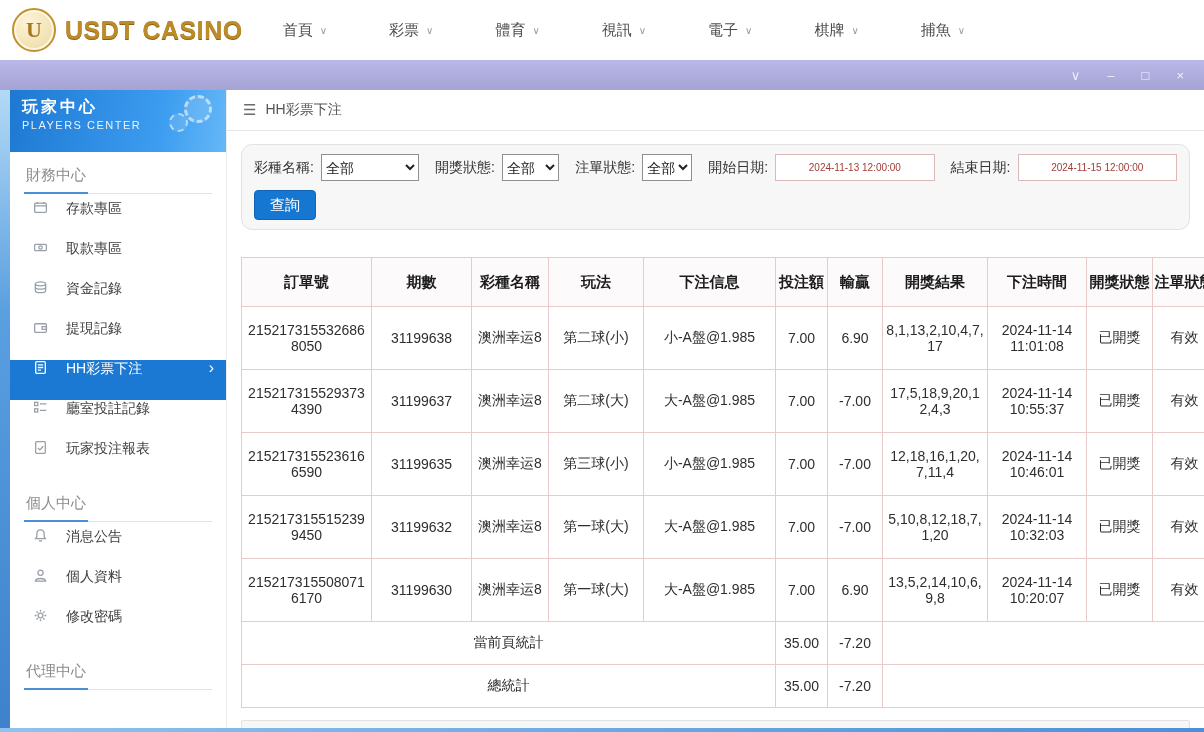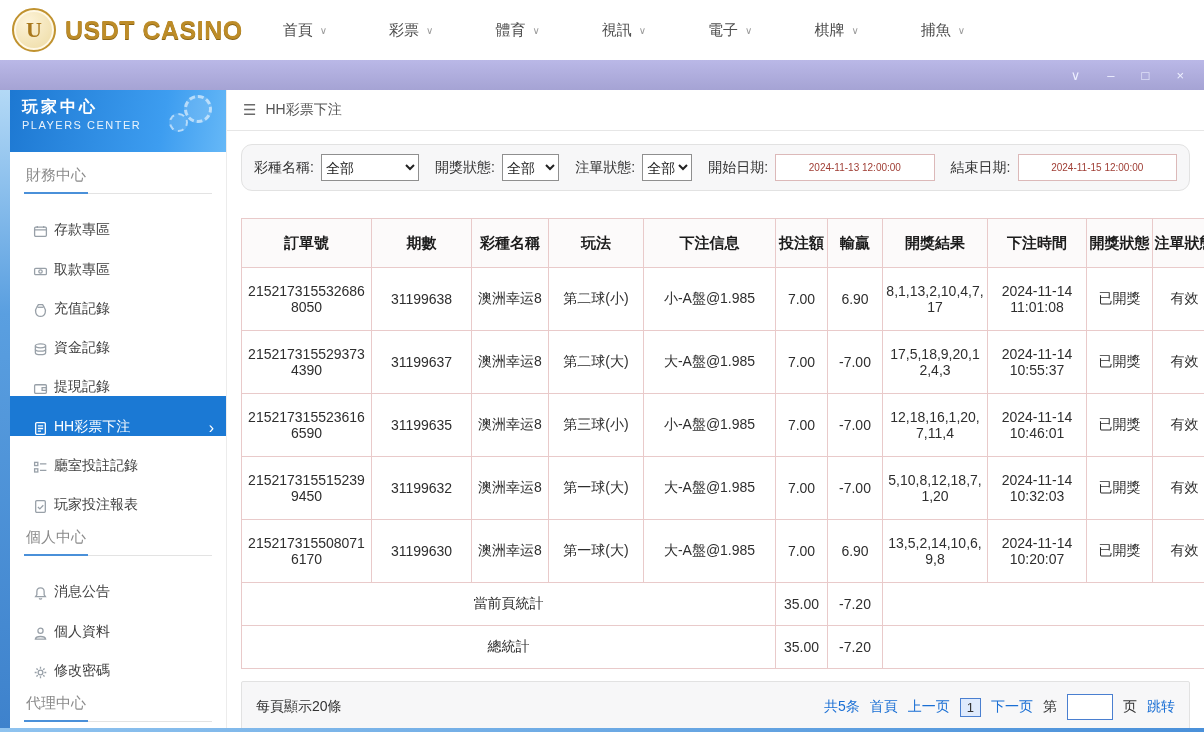--- a/index.html
+++ b/index.html
@@ -32,21 +32,21 @@
   .sidebar{width:216px;background:#fff;border-right:1px solid #ececec;display:flex;flex-direction:column;overflow:hidden}
   .sb-header{flex:0 0 48px;background:linear-gradient(100deg,#1d78d2,#3d9df0 70%,#66b8f7);
              color:#fff;padding:7px 12px;position:relative;overflow:hidden}
   .sb-title{font-size:16px;font-weight:bold;letter-spacing:3px}
   .sb-sub{font-size:11px;letter-spacing:1.5px;opacity:.9;margin-top:1px}
   .chip{position:absolute;border-radius:50%;border:3px dashed rgba(255,255,255,.55);background:rgba(255,255,255,.12)}
   .chip.c1{width:22px;height:22px;right:14px;top:5px}
   .chip.c2{width:15px;height:15px;right:38px;top:23px;border-width:2px}
   .sb-section{margin:14px 14px 6px;border-bottom:1px solid #e3e3e3;color:#8b8b8b;font-size:15px}
   .sb-section span{display:inline-block;padding:0 2px 7px;border-bottom:2px solid #4a90d9;margin-bottom:-1px}
-  .mitem{height:40px;display:flex;align-items:flex-end;gap:6px;padding:0 12px 0 22px;
+  .mitem{height:40px;display:flex;align-items:flex-start;gap:18px;padding:0 12px 0 22px;
          font-size:14px;color:#404040;cursor:pointer}
   .micon{width:16px;display:flex;align-items:center;justify-content:center;color:#98a0a8}
   .micon svg{display:block}
   .mitem.active{background:#1b79d4;color:#fff}
   .mitem.active .micon{color:#fff}
   .mitem .arrow{margin-left:auto;font-size:16px;color:#fff;display:none;line-height:1}
   .mitem.active .arrow{display:block}
 
   
   .main{flex:1;display:flex;flex-direction:column;min-width:0;background:#fff}
@@ -166,29 +166,20 @@
             <svg width="15" height="15" viewBox="0 0 14 14" fill="none" stroke="currentColor" stroke-width="1.2">
               <rect x="1.5" y="4" width="11" height="6" rx="1"></rect>
               <circle cx="7" cy="7" r="1.6"></circle>
             </svg>
           </span>
         <span class="mlabel">取款專區</span>
       </div>
       <div class="mitem">
         <span class="micon">
             <svg width="15" height="15" viewBox="0 0 14 14" fill="none" stroke="currentColor" stroke-width="1.2">
-              <path d="M5 1.5h4L10.5 4c2 2.5 1.5 8.5-3.5 8.5S1.5 6.5 3.5 4z"></path>
-              <path d="M4.2 4h5.6"></path>
-            </svg>
-          </span>
-        <span class="mlabel">充值記錄</span>
-      </div>
-      <div class="mitem">
-        <span class="micon">
-            <svg width="15" height="15" viewBox="0 0 14 14" fill="none" stroke="currentColor" stroke-width="1.2">
               <ellipse cx="7" cy="3.6" rx="4.8" ry="1.8"></ellipse>
               <path d="M2.2 3.6v6.4c0 1 2.1 1.8 4.8 1.8s4.8-.8 4.8-1.8V3.6"></path>
               <path d="M2.2 6.8c0 1 2.1 1.8 4.8 1.8s4.8-.8 4.8-1.8"></path>
             </svg>
           </span>
         <span class="mlabel">資金記錄</span>
       </div>
       <div class="mitem">
         <span class="micon">
             <svg width="15" height="15" viewBox="0 0 14 14" fill="none" stroke="currentColor" stroke-width="1.2">
@@ -274,20 +265,23 @@
             <label>彩種名稱:</label>
             <select class="sel sel-lottery"><option>全部</option></select>
             <label>開獎狀態:</label>
             <select class="sel sel-draw"><option>全部</option></select>
             <label>注單狀態:</label>
             <select class="sel sel-order"><option>全部</option></select>
             <label>開始日期:</label>
             <input type="text" class="date-input" value="2024-11-13 12:00:00" style="">
             <label>結束日期:</label>
             <input type="text" class="date-input" value="2024-11-15 12:00:00" style="">
+          </div>
+          <div class="filter-actions">
+            <button class="btn-search">查詢</button>
           </div>
         </section>
 
         <table class="bets">
           <colgroup>
             <col style="width:130px">
               <col style="width:100px">
               <col style="width:77px">
               <col style="width:95px">
             <col style="width:132px">

